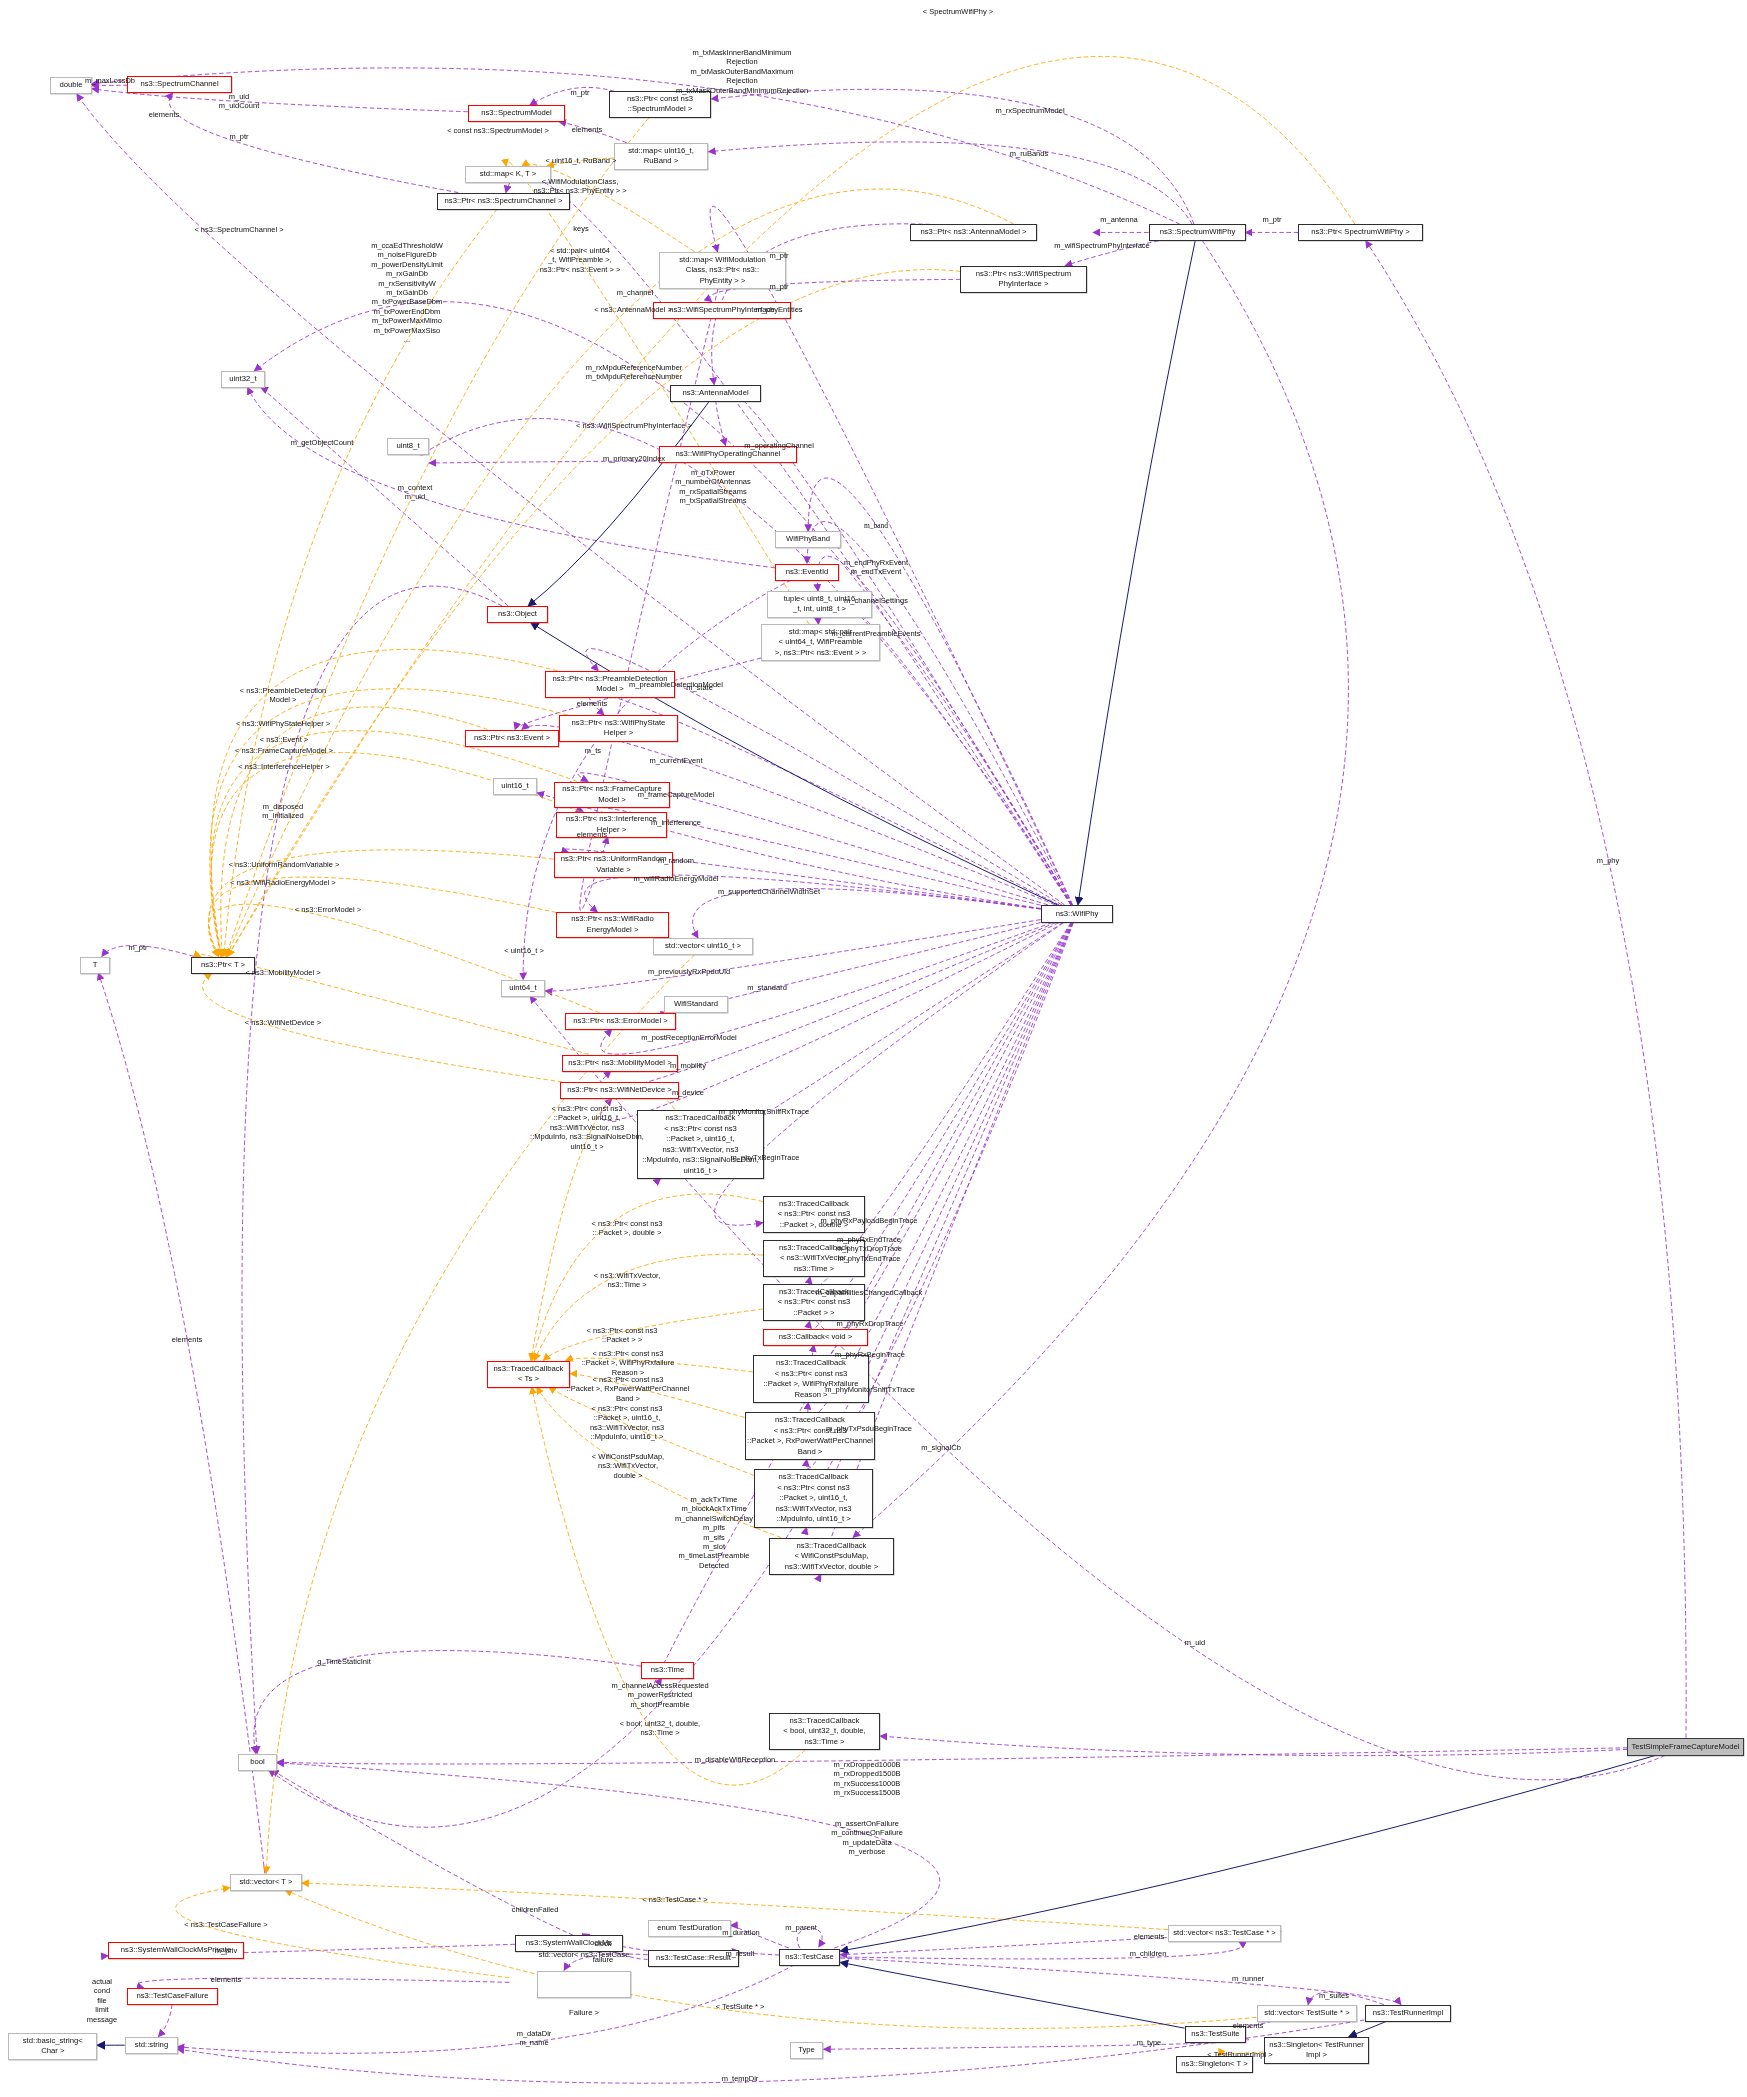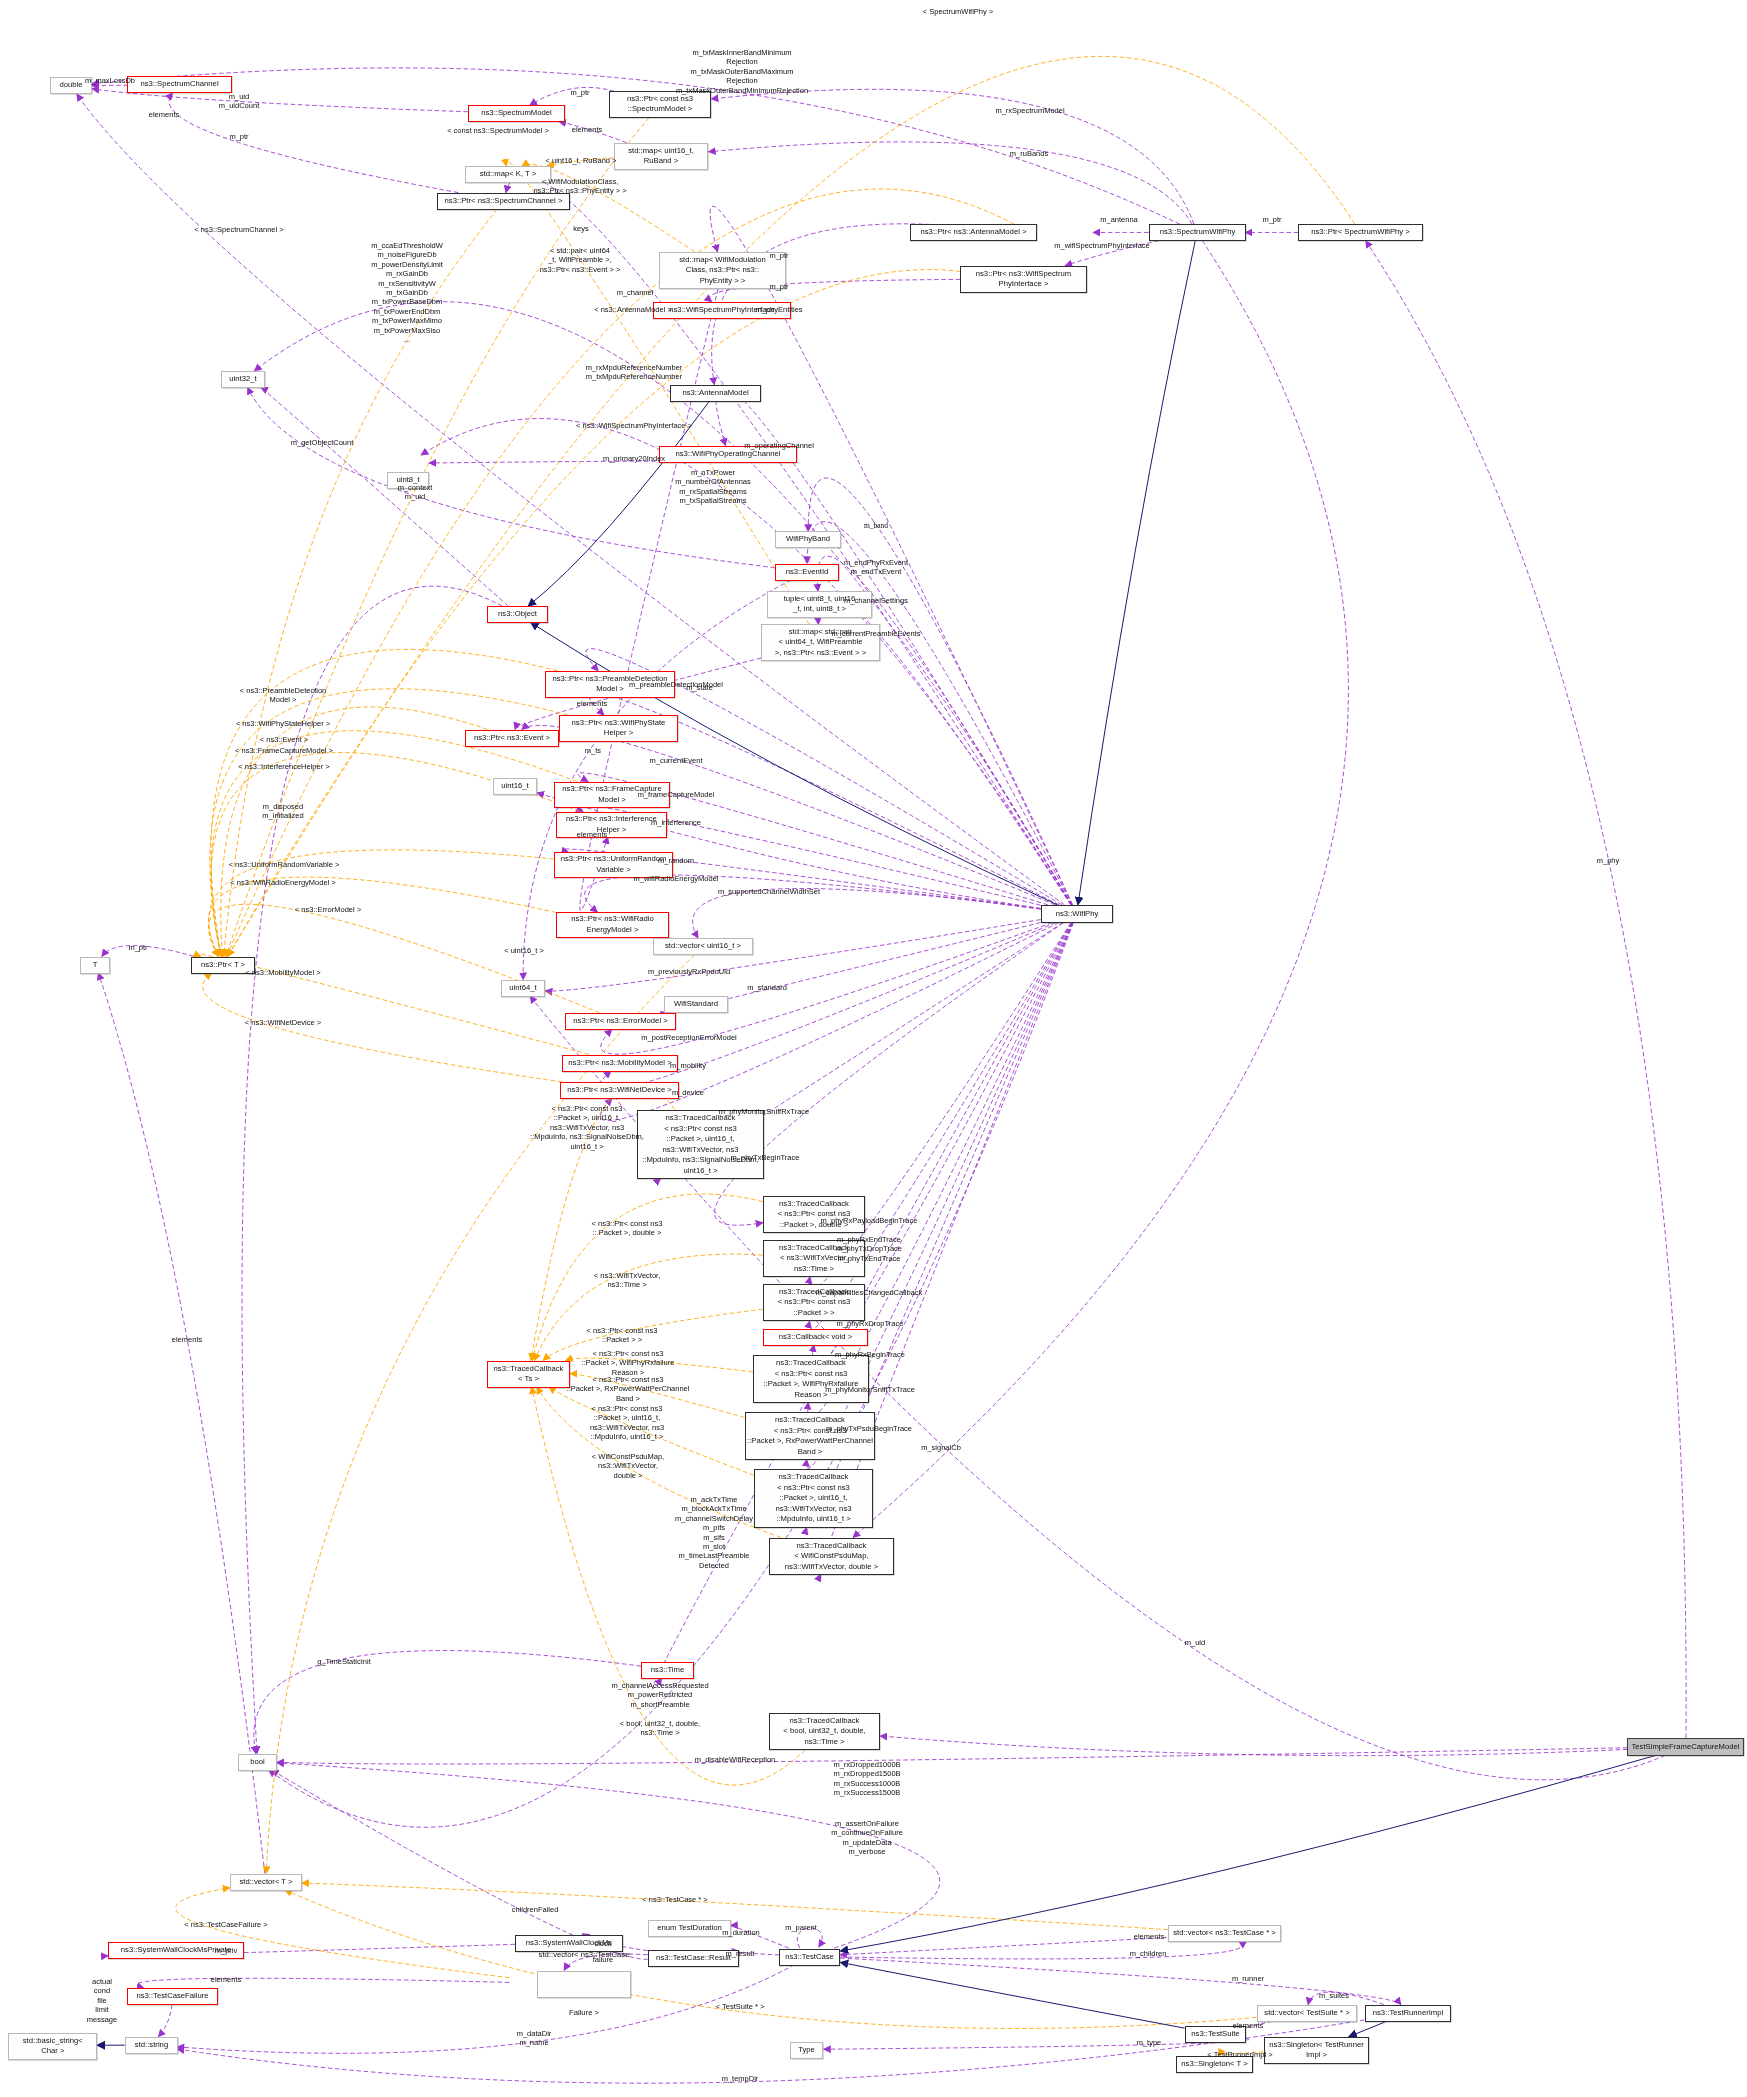--- a/index.html
+++ b/index.html
@@ -202,21 +202,21 @@
       </div>
       <div class="gnode bold" style="left: 670px; top: 385px; width: 91px; height: 16.6px;">
         <div>ns3::AntennaModel</div>
       </div>
       <div class="gnode plain" style="left: 221px; top: 371px; width: 44px; height: 16.6px;">
         <div>uint32_t</div>
       </div>
       <div class="gnode red" style="left: 659px; top: 446px; width: 138px; height: 16.6px;">
         <div>ns3::WifiPhyOperatingChannel</div>
       </div>
-      <div class="gnode plain" style="left: 387px; top: 472px; width: 42px; height: 16.6px;">
+      <div class="gnode plain" style="left: 387px; top: 438px; width: 42px; height: 16.6px;">
         <div>uint8_t</div>
       </div>
       <div class="gnode plain" style="left: 775px; top: 531px; width: 66px; height: 16.6px;">
         <div>WifiPhyBand</div>
       </div>
       <div class="gnode red" style="left: 775px; top: 564px; width: 64px; height: 16.6px;">
         <div>ns3::EventId</div>
       </div>
       <div class="gnode plain" style="left: 767px; top: 591px; width: 105px; height: 26.6px;">
         <div>tuple&lt; uint8_t, uint16</div>

